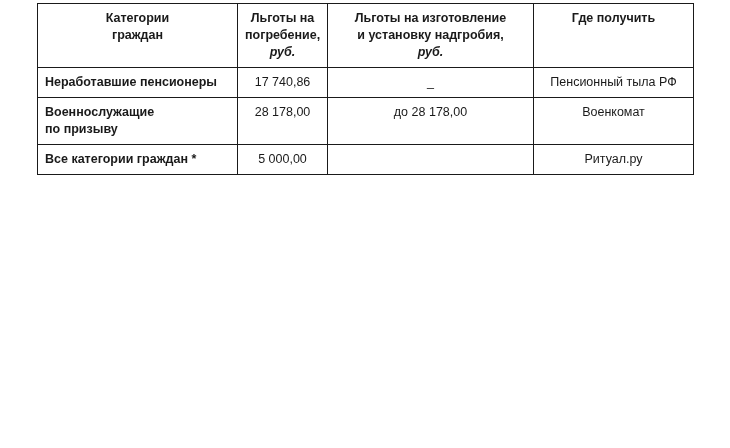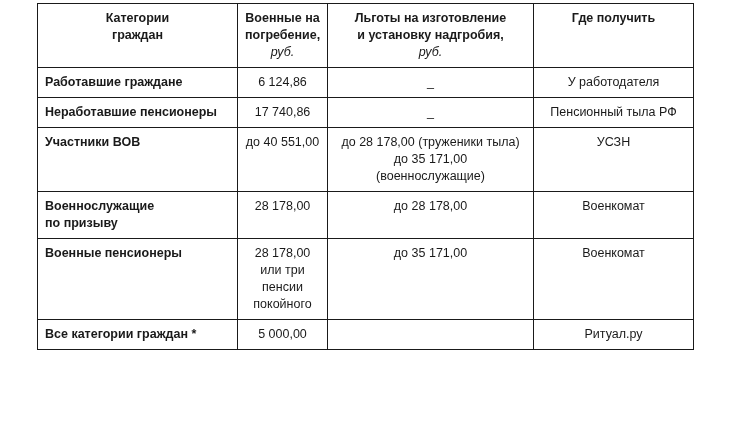--- a/index.html
+++ b/index.html
@@ -30,21 +30,21 @@
     border: 1.6px solid #1a1a1a;
     vertical-align: top;
     padding: 6px 7px 6px 7px;
   }
   table.benefits th {
     font-weight: bold;
     text-align: center;
     padding-top: 6px;
   }
   table.benefits th .unit {
-    font-weight: normal;
+    font-weight: bold;
     font-style: italic;
     display: block;
   }
   td.category {
     font-weight: bold;
     text-align: left;
     padding-left: 8px;
   }
   td.num, td.place {
     text-align: center;
@@ -71,119 +71,72 @@
       <col class="c3">
       <col class="c4">
   </colgroup>
   <thead>
     <tr class="h-head">
       <th>
         <span class="line">Категории</span>
         <span class="line">граждан</span>
       </th>
       <th>
-        <span class="line">Военные на</span>
+        <span class="line">Льготы на</span>
         <span class="line">погребение,</span>
         <span class="unit">руб.</span>
       </th>
       <th>
         <span class="line">Льготы на изготовление</span>
         <span class="line">и установку надгробия,</span>
         <span class="unit">руб.</span>
       </th>
       <th>
         <span class="line">Где получить</span>
       </th>
     </tr>
   </thead>
   <tbody>
 
-    <tr class="h1">
-      <td class="category">
-          <span class="line">Работавшие граждане</span>
-        </td>
-      <td class="num">
-          <span class="line">6 124,86</span>
-        </td>
-      <td class="num">
-          <span class="line">_</span>
-        </td>
-      <td class="place">
-          <span class="line">У работодателя</span>
-        </td>
-    </tr>
 
     <tr class="h1">
       <td class="category">
           <span class="line">Неработавшие пенсионеры</span>
         </td>
       <td class="num">
           <span class="line">17 740,86</span>
         </td>
       <td class="num">
           <span class="line">_</span>
         </td>
       <td class="place">
           <span class="line">Пенсионный тыла РФ</span>
         </td>
     </tr>
 
 
-    <tr class="h2">
-      <td class="category">
-          <span class="line">Участники ВОВ</span>
-        </td>
-      <td class="num">
-          <span class="line">до 40 551,00</span>
-        </td>
-      <td class="num">
-        <span class="line">до 28 178,00 (труженики тыла)</span>
-        <span class="line">до 35 171,00</span>
-        <span class="line">(военнослужащие)</span>
-      </td>
-      <td class="place">
-          <span class="line">УСЗН</span>
-        </td>
-    </tr>
 
 
 
     <tr class="h3">
       <td class="category">
         <span class="line">Военнослужащие</span>
         <span class="line">по призыву</span>
       </td>
       <td class="num">
           <span class="line">28 178,00</span>
         </td>
       <td class="num">
           <span class="line">до 28 178,00</span>
         </td>
       <td class="place">
           <span class="line">Военкомат</span>
         </td>
     </tr>
 
-    <tr class="h4">
-      <td class="category">
-          <span class="line">Военные пенсионеры</span>
-        </td>
-      <td class="num">
-        <span class="line">28 178,00</span>
-        <span class="line">или три</span>
-        <span class="line">пенсии</span>
-        <span class="line">покойного</span>
-      </td>
-      <td class="num">
-          <span class="line">до 35 171,00</span>
-        </td>
-      <td class="place">
-          <span class="line">Военкомат</span>
-        </td>
-    </tr>
 
     <tr class="h1">
       <td class="category">
           <span class="line">Все категории граждан *</span>
         </td>
       <td class="num">
           <span class="line">5 000,00</span>
         </td>
       <td class="num">
           <span class="line"></span>

